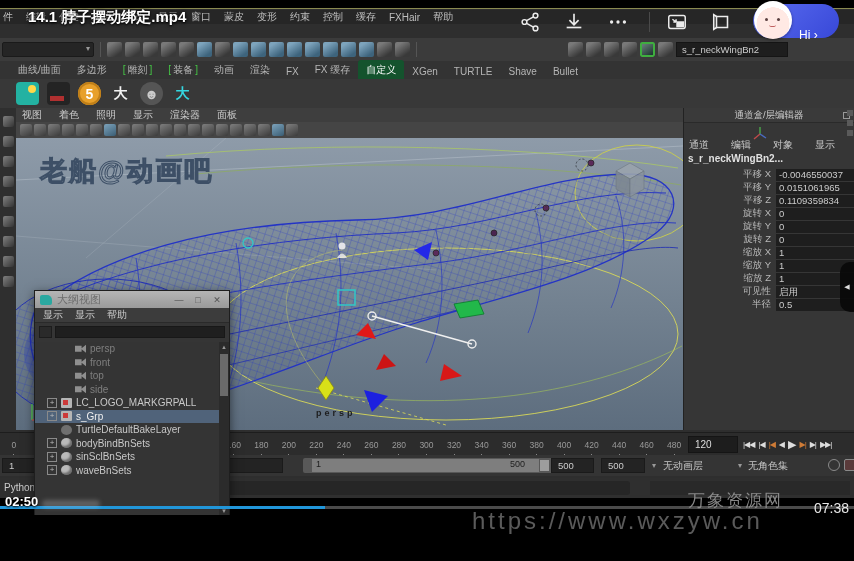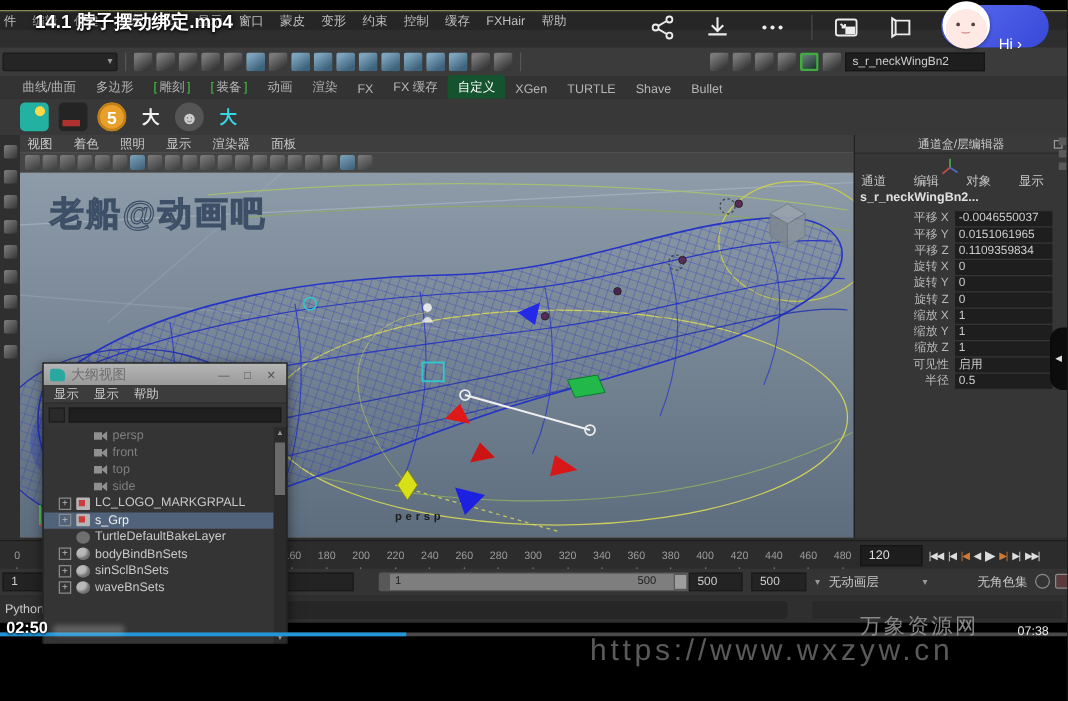--- a/index.html
+++ b/index.html
@@ -73,21 +73,21 @@
   .channelbox { position:absolute; left:683px; top:0; width:171px; height:322px; background:#363636;
                 border-left:1px solid #222; }
   .cb-header { height:15px; background:#3a3a3a; border-bottom:1px solid #2a2a2a; display:flex;
                align-items:center; justify-content:center; font-size:9.5px; color:#ccc; position:relative; }
   .cb-pin { position:absolute; right:4px; top:4px; width:7px; height:7px; border:1px solid #999; }
   .cb-axis { position:absolute; left:68px; top:18px; }
   .cb-menus { position:absolute; left:5px; top:30px; display:flex; gap:22px; font-size:10px; color:#c8c8c8; }
   .cb-object { position:absolute; left:4px; top:45px; font-size:10px; font-weight:bold; color:#e0e0e0; }
   .cb-attrs { position:absolute; left:0; top:60px; width:100%; }
   .cb-row { display:grid; grid-template-columns:1fr 78px; gap:5px; align-items:center;
-            height:13px; padding-right:12px; }
+            height:13px; padding-right:0; }
   .cb-name { text-align:right; font-size:9.5px; color:#b8b8b8; white-space:nowrap; }
   .cb-val { background:#1e1e1e; height:12px; line-height:12px; font-size:9.5px; color:#ccc; padding-left:3px; }
   .cb-strip { position:absolute; right:1px; top:2px; display:flex; flex-direction:column; gap:4px; }
   .cb-strip i { width:6px; height:6px; background:#5a5a5a; }
 
   
   .outliner { position:absolute; left:34px; top:182px; width:196px; height:238px; z-index:5;
               background:#353535; box-shadow:0 3px 10px rgba(0,0,0,.55); border:1px solid #1e1e1e; }
   .ol-title { height:17px; background:linear-gradient(#b5b5b5,#9a9a9a); display:flex; align-items:center;
               padding:0 5px; gap:5px; }
@@ -177,21 +177,21 @@
   .avatar-label { position:absolute; left:46px; top:24px; font-size:12px; color:#fff; }
 
   .progress-time { position:absolute; left:5px; top:494px; z-index:25; font-size:13px; font-weight:bold;
                    color:#fff; text-shadow:0 1px 2px #000; }
   .smudge { position:absolute; left:42px; top:500px; width:58px; height:8px; z-index:24;
             background:rgba(210,210,210,.28); filter:blur(2px); border-radius:4px; }
   .ptrack { position:absolute; left:0; top:506px; width:854px; height:3px; background:#4a4a4a; z-index:22; }
   .pfill { height:3px; background:#2196d9; }
   .site-mark { position:absolute; left:688px; top:489px; z-index:26; font-size:17px; color:#949494;
                letter-spacing:2px; opacity:.9; }
-  .duration { position:absolute; left:814px; top:500px; z-index:26; font-size:10px; color:#e8e8e8; }
+  .duration { position:absolute; left:814px; top:500px; z-index:26; font-size:14px; color:#e8e8e8; }
   .url-mark { position:absolute; left:472px; top:507px; z-index:40; font-size:24px; color:#979797;
               opacity:.6; letter-spacing:3px; pointer-events:none; }
 
   .controls { position:absolute; left:0; top:515px; width:854px; height:46px; background:#000; z-index:28; }
 
   .panel-toggle { position:absolute; left:840px; top:262px; width:14px; height:50px; z-index:27;
                   background:rgba(8,8,8,.9); border-radius:10px 0 0 10px; color:#ddd; font-size:7px;
                   display:flex; align-items:center; justify-content:center; }
 </style>
 </head>
@@ -745,21 +745,21 @@
         <div class="inner"></div>
         <span class="lb1">1</span>
         <span class="lb2">500</span>
         <div class="hnd"></div>
       </div>
       <div class="rfield" style="left:551px;width:43px;">500</div>
       <div class="rfield" style="left:601px;width:44px;">500</div>
       <span class="dd-caret" style="left:652px;">▾</span>
       <span class="dd-label" style="left:663px;">无动画层</span>
       <span class="dd-caret" style="left:738px;">▾</span>
-      <span class="dd-label" style="left:748px;margin-left:34px;">无角色集</span>
+      <span class="dd-label" style="left:748px;">无角色集</span>
       <div class="rr-icon" style="left:828px;"></div>
       <div class="rr-icon sq" style="left:844px;"></div>
     </div>
 
     <div class="cmd-row">
       <div class="cmd-label">Python</div>
       <div class="cmd-input"></div>
       <div class="cmd-output"></div>
       <div class="cmd-help"></div>
     </div>

